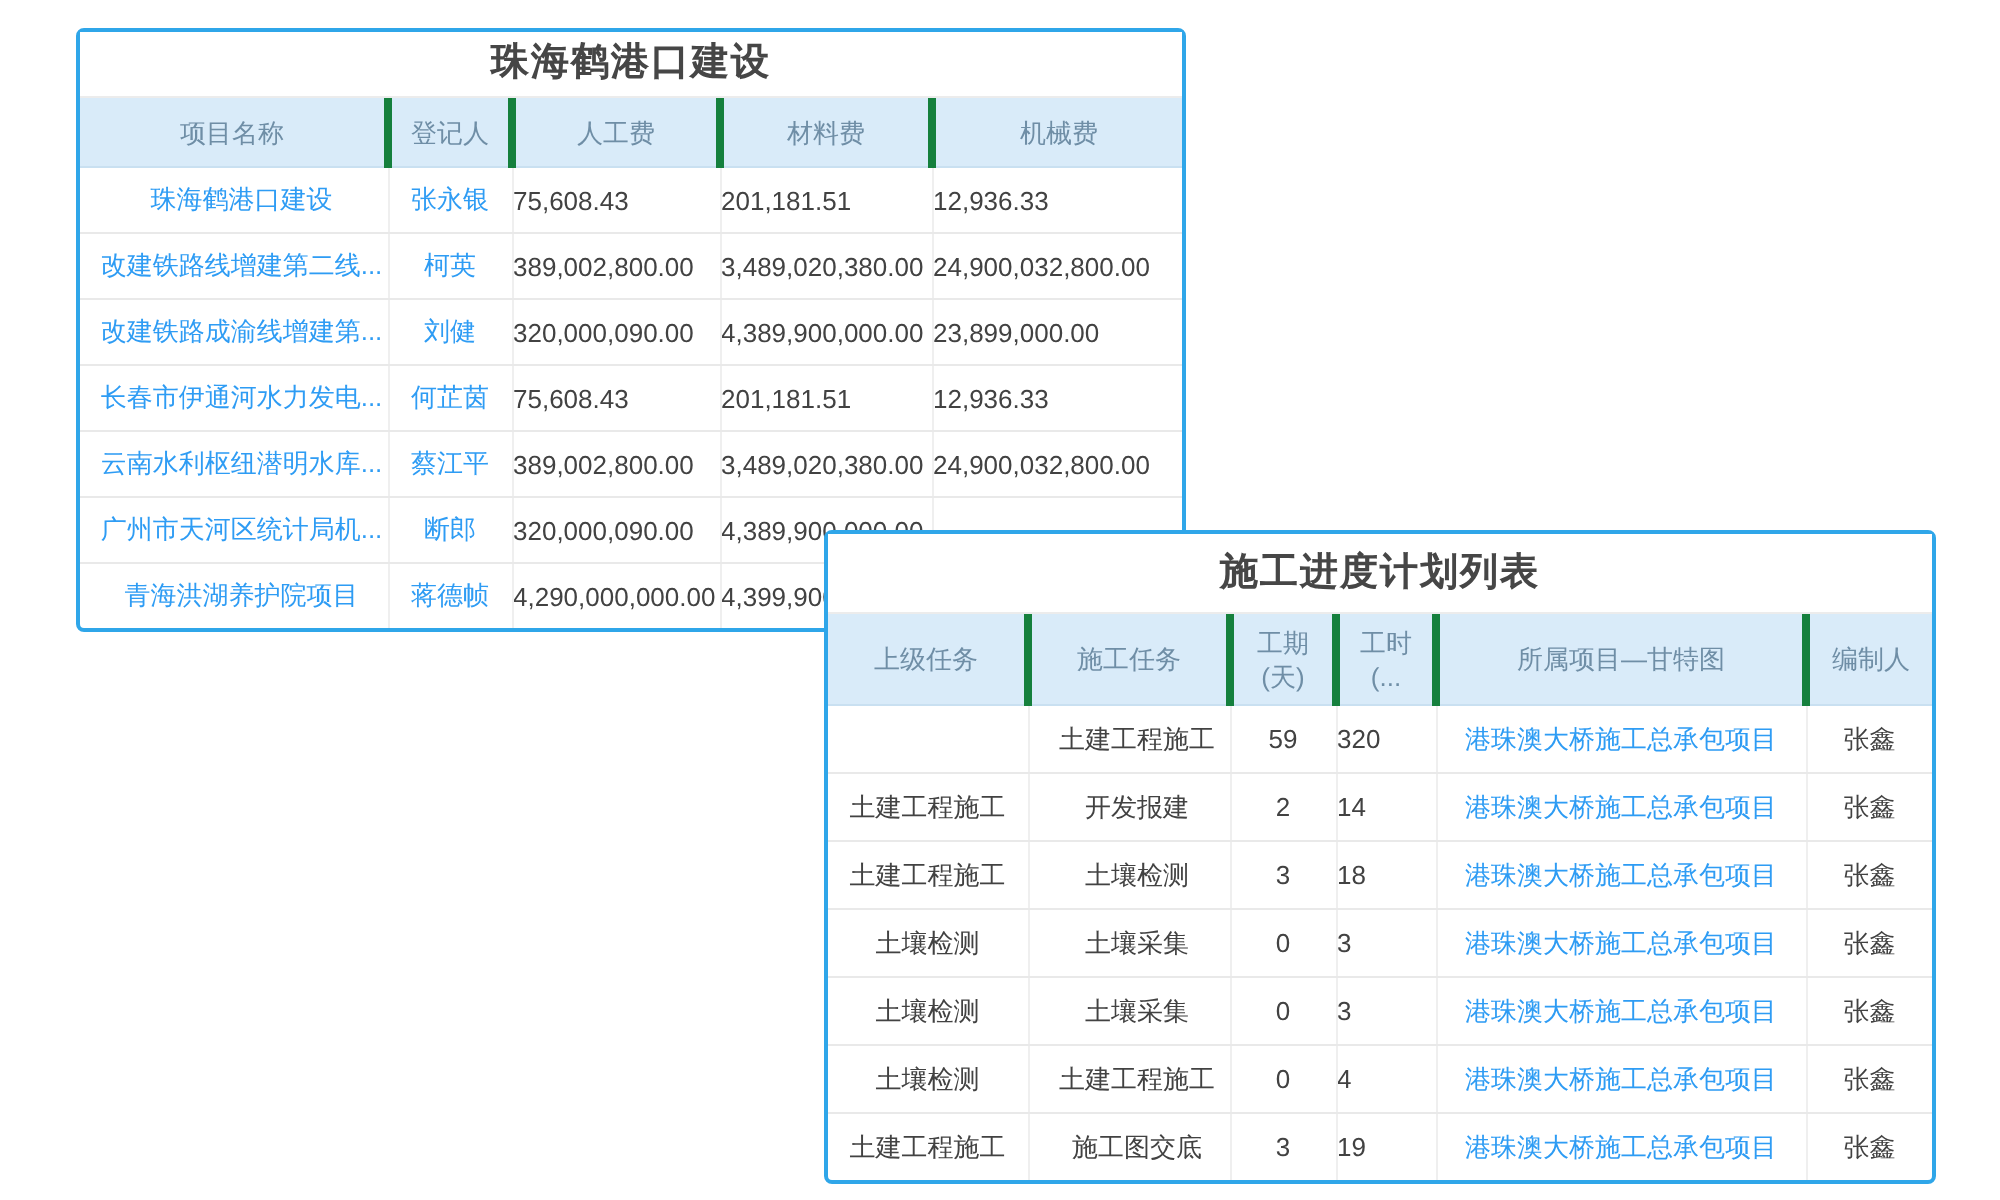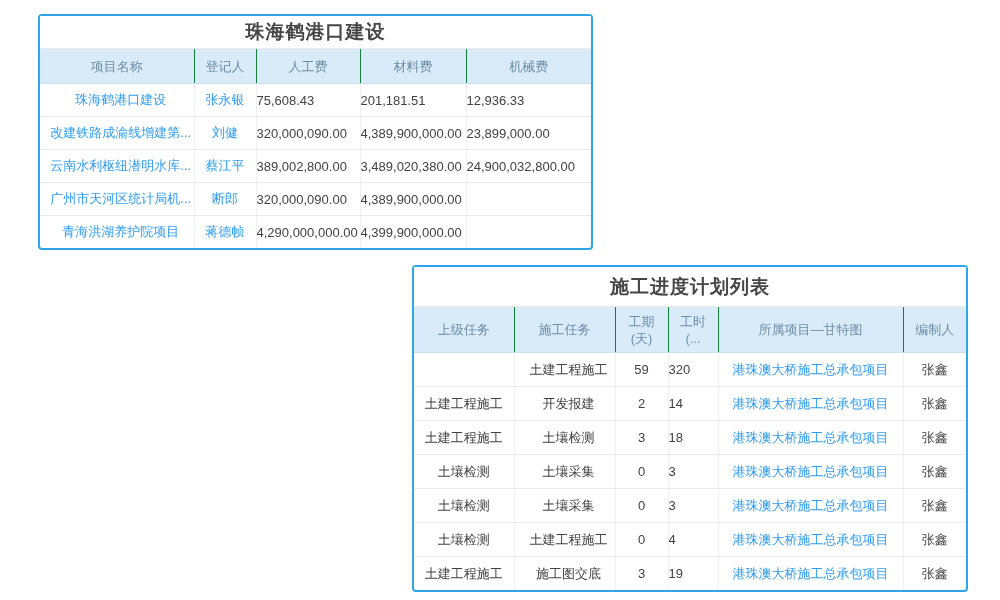--- a/index.html
+++ b/index.html
@@ -45,21 +45,21 @@
     font-size: 13px;
   }
   th {
     background: #D9EBF9;
     color: #6F8EA6;
     font-weight: normal;
     text-align: center;
     height: 34px;
     white-space: pre-line;
     line-height: 17px;
-    border-right: 1px solid #15803d;
+    border-right: 4px solid #15803d;
     border-bottom: 1px solid #c9e0f1;
     overflow: hidden;
     padding: 0 2px;
   }
   th:last-child { border-right: none; }
   #card-plan th { height: 45px; }
 
   td {
     height: 32px;
     color: #424242;
@@ -110,25 +110,39 @@
         </thead>
       <tbody>
           <tr>
             <td class="a-left"><a class="cell-link">珠海鹤港口建设</a></td>
             <td class="a-center"><a class="cell-link">张永银</a></td>
             <td class="a-right">75,608.43</td>
             <td class="a-right">201,181.51</td>
             <td class="a-right">12,936.33</td>
           </tr>
           <tr>
+            <td class="a-left"><a class="cell-link">改建铁路线增建第二线...</a></td>
+            <td class="a-center"><a class="cell-link">柯英</a></td>
+            <td class="a-right">389,002,800.00</td>
+            <td class="a-right">3,489,020,380.00</td>
+            <td class="a-right">24,900,032,800.00</td>
+          </tr>
+          <tr>
             <td class="a-left"><a class="cell-link">改建铁路成渝线增建第...</a></td>
             <td class="a-center"><a class="cell-link">刘健</a></td>
             <td class="a-right">320,000,090.00</td>
             <td class="a-right">4,389,900,000.00</td>
             <td class="a-right">23,899,000.00</td>
+          </tr>
+          <tr>
+            <td class="a-left"><a class="cell-link">长春市伊通河水力发电...</a></td>
+            <td class="a-center"><a class="cell-link">何芷茵</a></td>
+            <td class="a-right">75,608.43</td>
+            <td class="a-right">201,181.51</td>
+            <td class="a-right">12,936.33</td>
           </tr>
           <tr>
             <td class="a-left"><a class="cell-link">云南水利枢纽潜明水库...</a></td>
             <td class="a-center"><a class="cell-link">蔡江平</a></td>
             <td class="a-right">389,002,800.00</td>
             <td class="a-right">3,489,020,380.00</td>
             <td class="a-right">24,900,032,800.00</td>
           </tr>
           <tr>
             <td class="a-left"><a class="cell-link">广州市天河区统计局机...</a></td>

